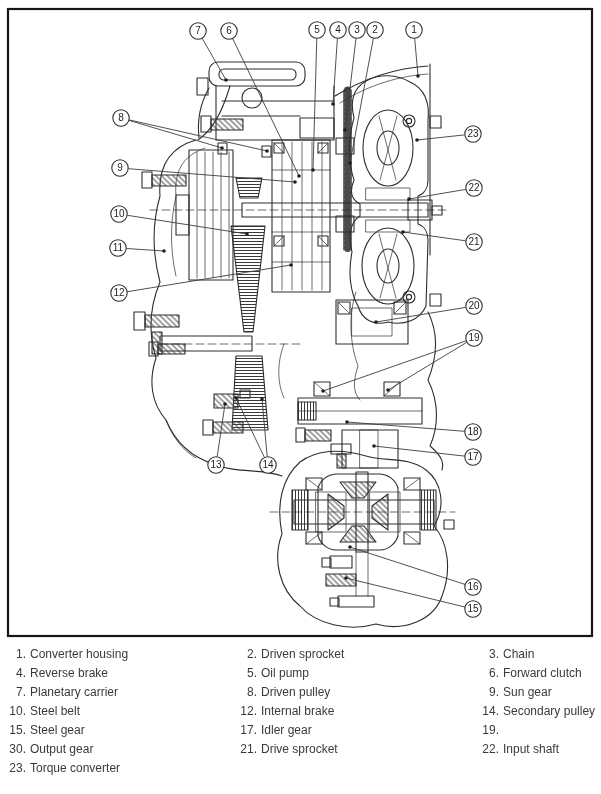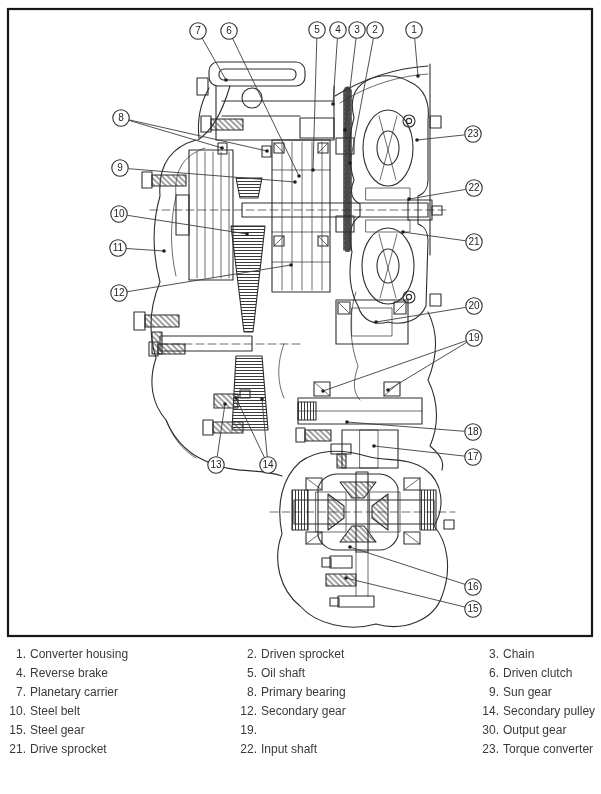--- a/index.html
+++ b/index.html
@@ -389,55 +389,59 @@
       <div class="cell">
         <span class="num">3.</span>
         <span class="lbl">Chain</span>
       </div>
       <div class="cell">
         <span class="num">4.</span>
         <span class="lbl">Reverse brake</span>
       </div>
       <div class="cell">
         <span class="num">5.</span>
-        <span class="lbl">Oil shaft</span>
+        <span class="lbl">Oil pump</span>
       </div>
       <div class="cell">
         <span class="num">6.</span>
-        <span class="lbl">Driven clutch</span>
+        <span class="lbl">Forward clutch</span>
       </div>
       <div class="cell">
         <span class="num">7.</span>
         <span class="lbl">Planetary carrier</span>
       </div>
       <div class="cell">
         <span class="num">8.</span>
-        <span class="lbl">Primary bearing</span>
+        <span class="lbl">Driven pulley</span>
       </div>
       <div class="cell">
         <span class="num">9.</span>
         <span class="lbl">Sun gear</span>
       </div>
       <div class="cell">
         <span class="num">10.</span>
         <span class="lbl">Steel belt</span>
       </div>
       <div class="cell">
         <span class="num">12.</span>
-        <span class="lbl">Secondary gear</span>
+        <span class="lbl">Internal brake</span>
       </div>
       <div class="cell">
         <span class="num">14.</span>
         <span class="lbl">Secondary pulley</span>
       </div>
       <div class="cell">
         <span class="num">15.</span>
         <span class="lbl">Steel gear</span>
       </div>
       <div class="cell">
+        <span class="num">17.</span>
+        <span class="lbl">Idler gear</span>
+      </div>
+      <div class="cell">
         <span class="num">19.</span>
       </div>
       <div class="cell">
         <span class="num">30.</span>
         <span class="lbl">Output gear</span>
       </div>
       <div class="cell">
         <span class="num">21.</span>
         <span class="lbl">Drive sprocket</span>
       </div>

